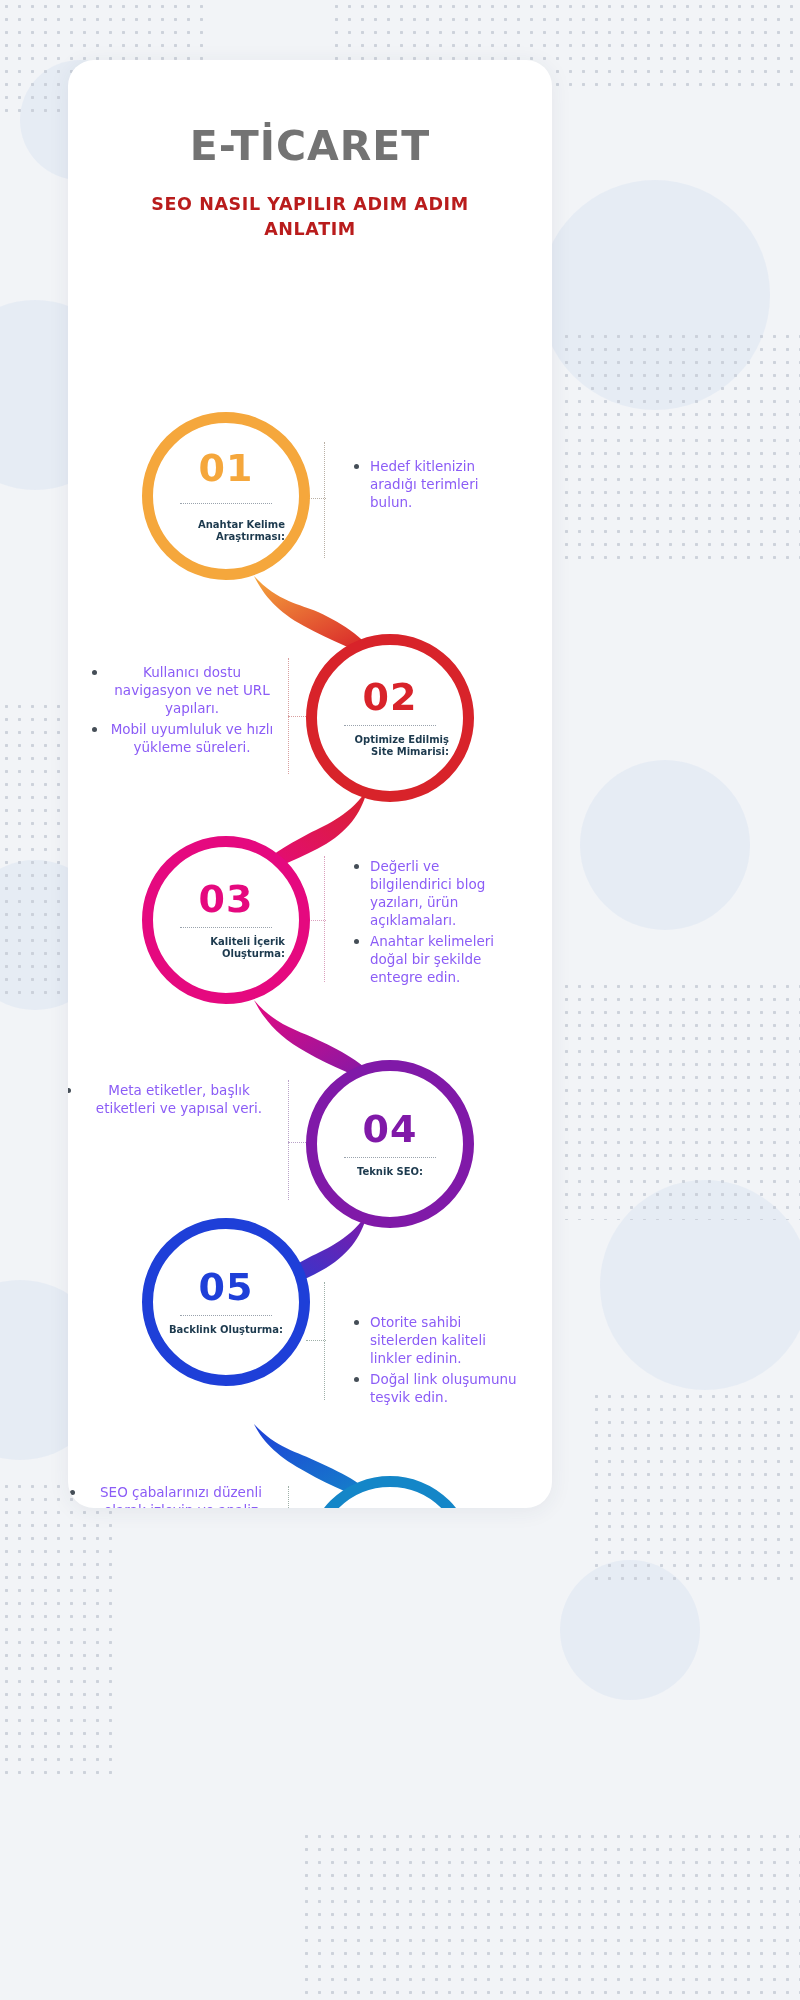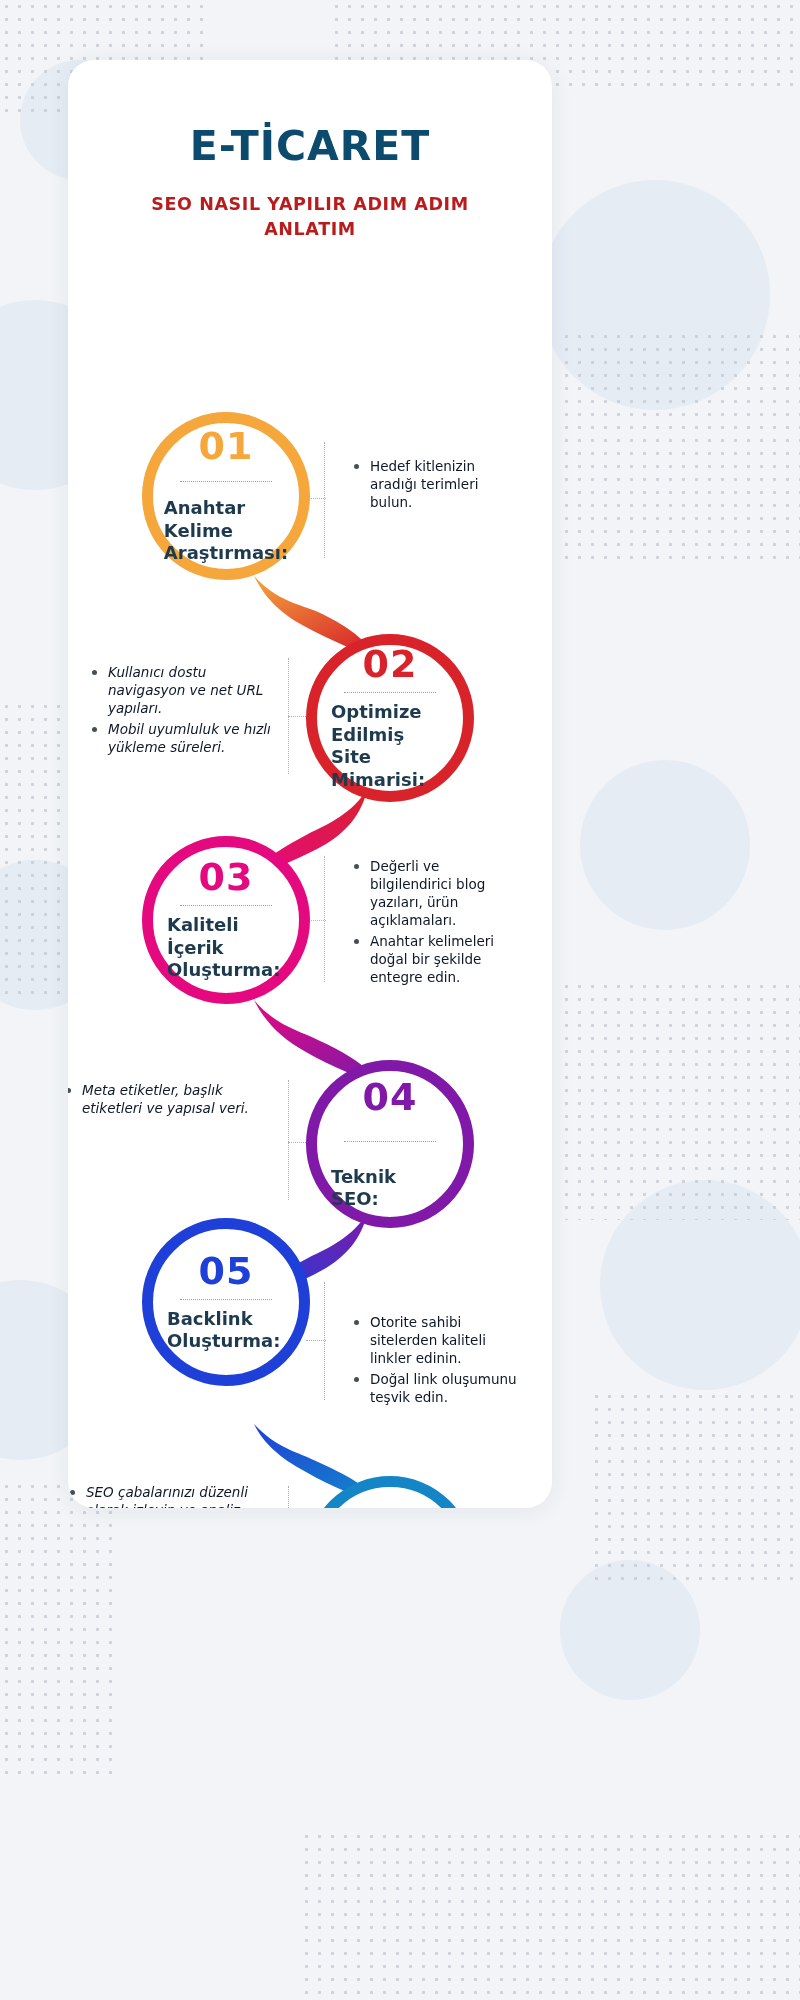--- a/index.html
+++ b/index.html
@@ -21,21 +21,21 @@
     position:absolute;left:68px;top:60px;width:484px;height:1448px;
     background:#ffffff;border-radius:26px;
     box-shadow:0 3px 22px rgba(40,55,80,.07);
     overflow:hidden;
   }
 
   
   .hdr{position:absolute;left:0;top:0;width:484px;text-align:center;}
   .title{
     margin-top:62px;font-size:41px;font-weight:800;letter-spacing:1px;
-    color:#0c4a6e;font-family:"DejaVu Sans","Liberation Sans",sans-serif;
+    color:#737373;font-family:"DejaVu Sans","Liberation Sans",sans-serif;
   }
   .subtitle{
     margin-top:22px;font-size:17.5px;line-height:1.45;font-weight:800;
     color:#b91c1c;letter-spacing:.6px;padding:0 52px;
   }
 
   
   .flow{position:absolute;left:0;top:330px;width:484px;height:1120px;}
   svg.ribbon{position:absolute;left:0;top:0;width:484px;height:1120px;}
 
@@ -47,35 +47,35 @@
     display:flex;flex-direction:column;align-items:center;justify-content:center;
     z-index:3;
   }
   .circle .num{
     font-size:38px;font-weight:700;line-height:1;letter-spacing:1px;
   }
   .circle .rule{
     width:92px;height:0;border-top:1.6px dotted #9aa3ad;margin:9px 0 8px;
   }
   .circle .lbl{
-    font-size:18px;font-weight:800;line-height:1.25;color:#1d3a4e;
-    text-align:left;padding:0 14px;
+    font-size:10px;font-weight:800;line-height:1.25;color:#1d3a4e;
+    text-align:right;padding:0 14px;
   }
 
   ul.bullets{
     position:absolute;margin:0;padding:0;list-style:none;
-    font-size:13.5px;line-height:1.33;color:#0f172a;z-index:3;
+    font-size:13.5px;line-height:1.33;color:#8b5cf6;z-index:3;
   }
   ul.bullets li{position:relative;padding-left:18px;margin-bottom:3px;}
   ul.bullets li:before{
     content:"";position:absolute;left:2px;top:6px;width:5px;height:5px;
     border-radius:50%;background:#454e57;
   }
   ul.bullets.right{text-align:left;}
-  ul.bullets.left{text-align:left;font-style:italic;}
+  ul.bullets.left{text-align:center;}
   ul.bullets.left li{padding-left:0;padding-right:0;}
   ul.bullets.left li:before{left:-16px;top:6px;}
 
   .connector{position:absolute;z-index:2;}
   .conn-v{border-left:1.6px dotted #b9b0a5;}
   .conn-h{border-top:1.6px dotted #b9b0a5;}
 </style>
 </head>
 <body>
 
@@ -182,21 +182,21 @@
       </div>
       <div class="connector conn-v" style="left:256px;top:466px;height:126px;border-color:#dba0bd;"></div>
       <div class="connector conn-h" style="left:238px;top:530px;width:20px;border-color:#dba0bd;"></div>
       <ul class="bullets right" style="left:284px;top:468px;width:172px;">
         <li>Değerli ve bilgilendirici blog yazıları, ürün açıklamaları.</li>
         <li>Anahtar kelimeleri doğal bir şekilde entegre edin.</li>
       </ul>
     </div>
 
     <div class="step">
-      <div class="circle" style="left:238px;top:670px;border-color:#8019a8;gap:16px;">
+      <div class="circle" style="left:238px;top:670px;border-color:#8019a8;">
         <div class="num" style="color:#8019a8;">04</div>
         <div class="rule"></div>
         <div class="lbl">Teknik SEO:</div>
       </div>
       <div class="connector conn-v" style="left:220px;top:690px;height:120px;border-color:#b9a3c8;"></div>
       <div class="connector conn-h" style="left:220px;top:752px;width:20px;border-color:#b9a3c8;"></div>
       <ul class="bullets left" style="left:14px;top:692px;width:194px;">
         <li>Meta etiketler, başlık etiketleri ve yapısal veri.</li>
       </ul>
     </div>

